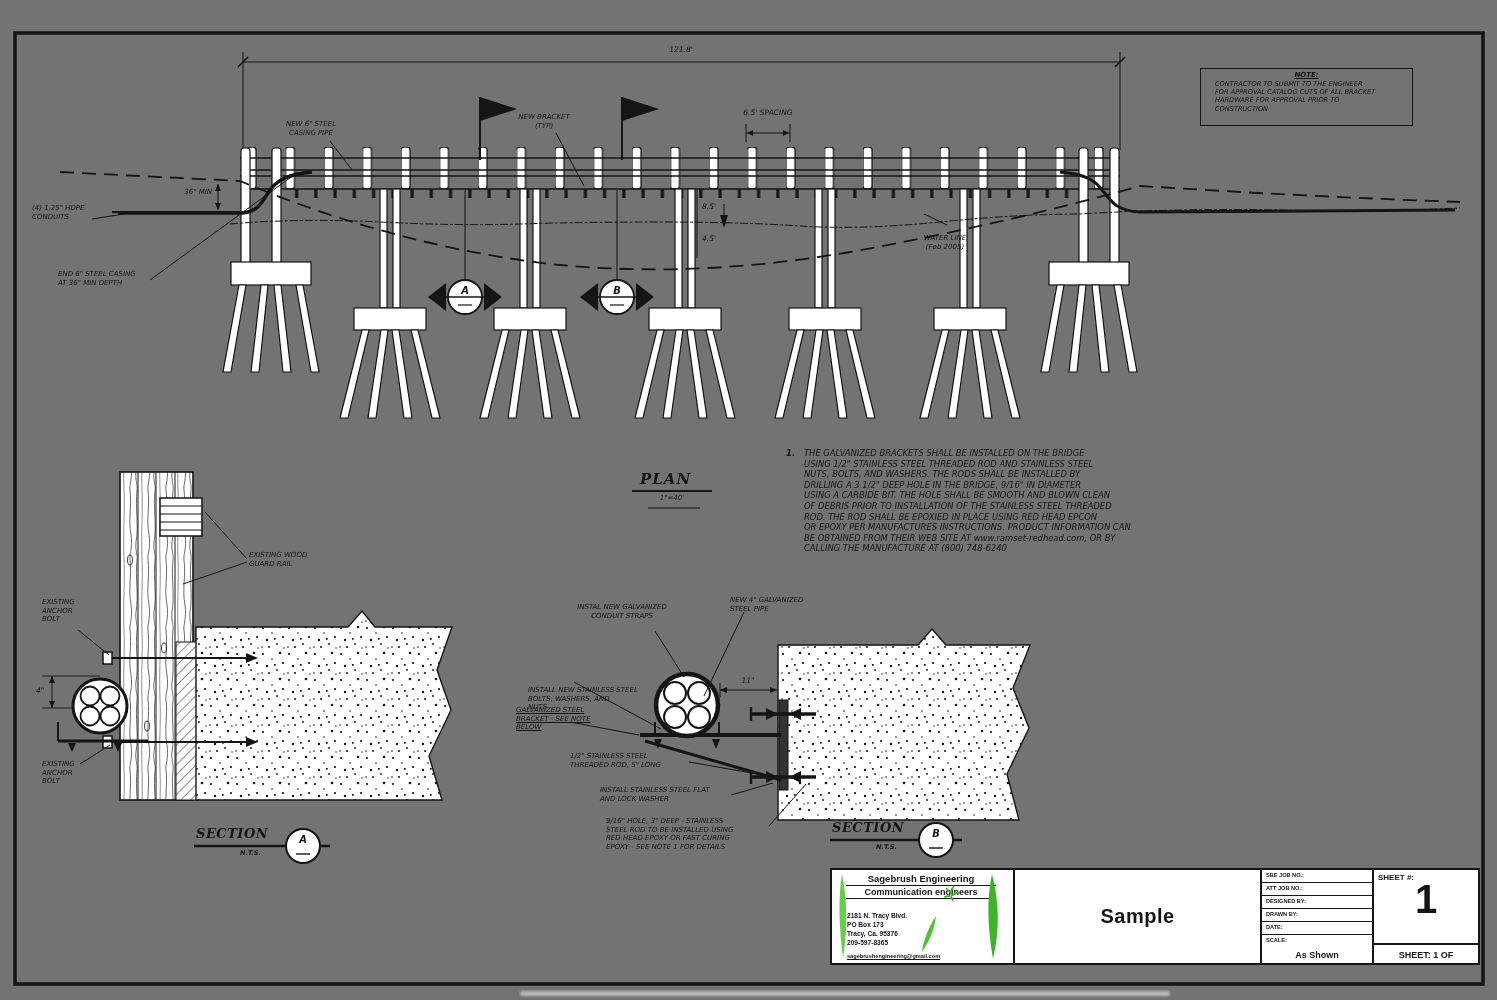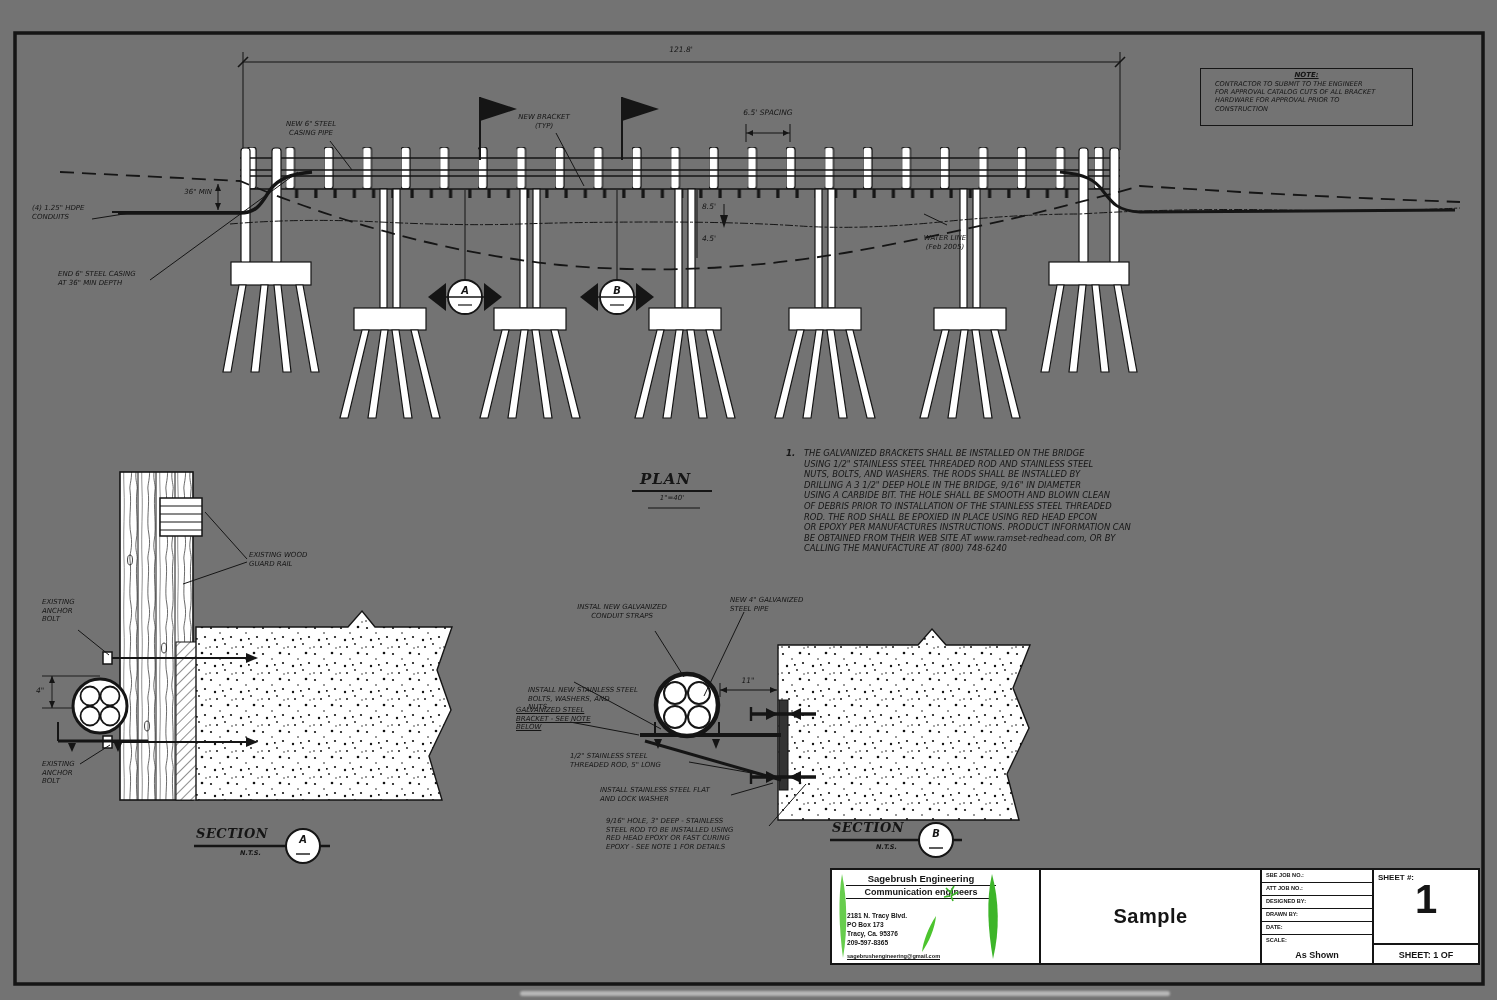--- a/index.html
+++ b/index.html
@@ -23,21 +23,21 @@
        text-decoration:underline;margin-bottom:1px;}
   #note-box .nb-body{display:block;font:italic 6.6px "DejaVu Sans",sans-serif;line-height:8.2px;
        white-space:pre-line;}
   #gnote-num{position:absolute;left:786px;top:448px;font:italic bold 8.6px "DejaVu Sans",sans-serif;}
   #gnote-text{position:absolute;left:804px;top:448px;width:400px;
        font:italic 8.4px "DejaVu Sans",sans-serif;line-height:10.6px;white-space:pre-line;}
   
   #titleblock{position:absolute;left:830px;top:868px;width:650px;height:97px;
        border:2.2px solid #151515;box-sizing:border-box;display:flex;background:#fff;}
   .tb-cell{box-sizing:border-box;border-right:2.2px solid #151515;position:relative;}
-  .tb-logo{width:209px;}
+  .tb-logo{width:183px;}
   .tb-logo .co{margin-top:3px;text-align:center;font:bold 9.5px "Liberation Sans",sans-serif;
        border-bottom:1.4px solid #151515;width:150px;margin-left:14px;padding-bottom:1px;}
   .tb-logo .tag{text-align:center;font:bold 9px "Liberation Sans",sans-serif;
        border-bottom:1.4px solid #151515;width:150px;margin-left:14px;padding-bottom:1px;margin-top:1px;}
   .tb-addr{position:absolute;left:15px;top:41px;font:bold 6.6px "Liberation Sans",sans-serif;line-height:9px;}
   .tb-email{position:absolute;left:15px;bottom:3px;font:bold 5.6px "Liberation Sans",sans-serif;
        border-bottom:1px solid #151515;}
   .tb-logoart{position:absolute;left:0;top:0;}
   .tb-project{flex:1;display:flex;align-items:center;justify-content:center;}
   .tb-project span{font:600 20px "Liberation Sans",sans-serif;letter-spacing:.5px;}

